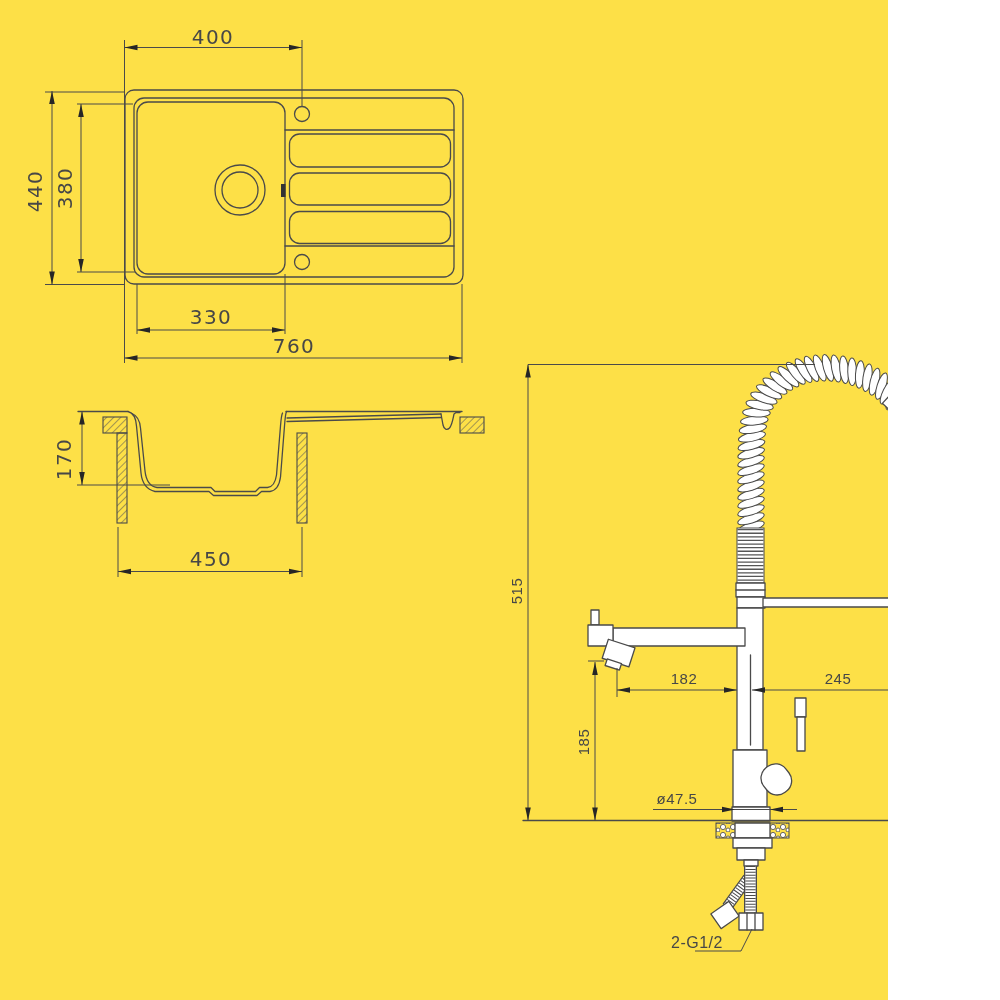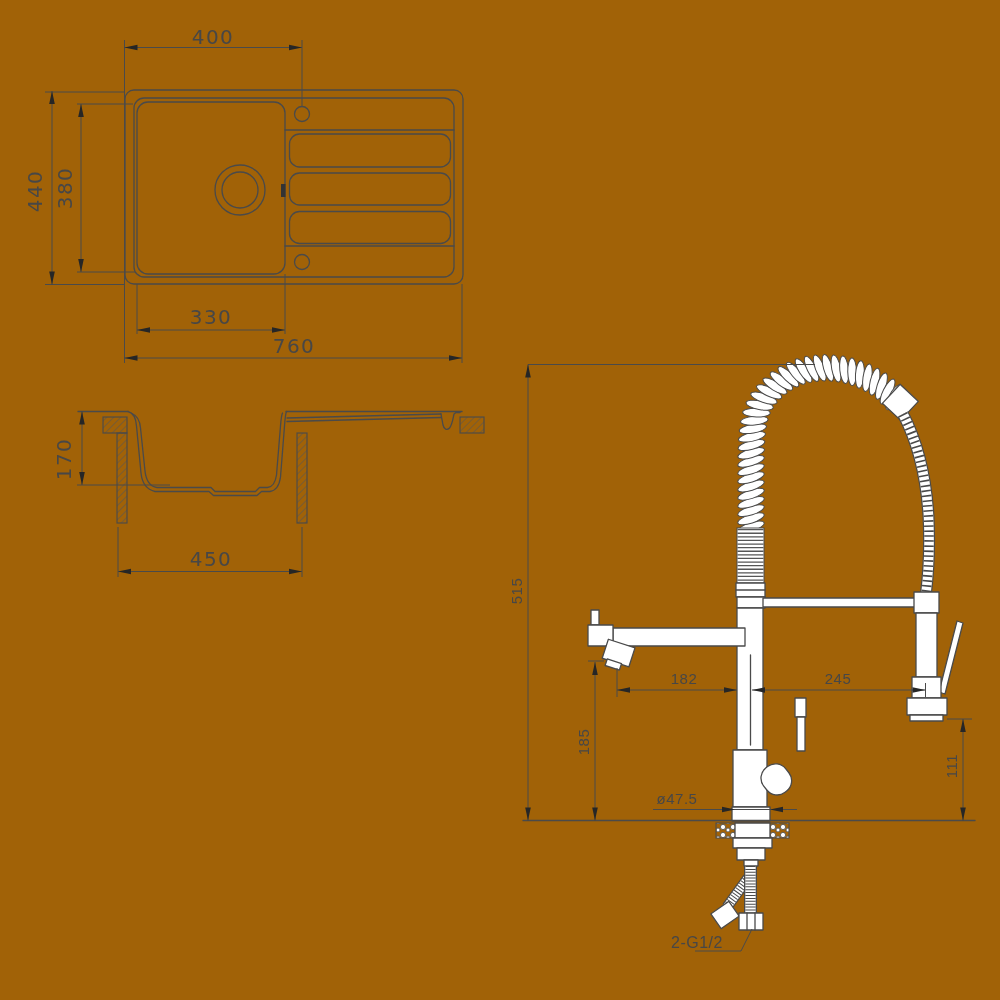--- a/index.html
+++ b/index.html
@@ -1,16 +1,16 @@
 <!DOCTYPE html>
 <html><head>
 <meta charset="utf-8">
 <style>
   html,body{margin:0;padding:0;background:#ffffff;}
-  #stage{position:relative;width:1000px;height:1000px;background:#a16207;overflow:hidden;}
+  #stage{position:relative;width:888px;height:1000px;background:#fde047;overflow:hidden;}
   svg{position:absolute;left:0;top:0;}
   .s{stroke:#4a4a4a;fill:none;stroke-width:1.3;stroke-linejoin:round;stroke-linecap:round;}
   .sf{stroke:#4a4a4a;fill:#ffffff;stroke-width:1.3;stroke-linejoin:round;}
   .d{stroke:#4a4a4a;fill:none;stroke-width:1;}
   .ar{fill:#262626;stroke:none;}
   .dark{fill:#333;stroke:none;}
   text{fill:#474747;}
   .lblS{font:20px "DejaVu Sans","Liberation Sans",sans-serif;letter-spacing:1.5px;}
   .lblF{font:15px "Liberation Sans","DejaVu Sans",sans-serif;letter-spacing:0.5px;}
 </style>

